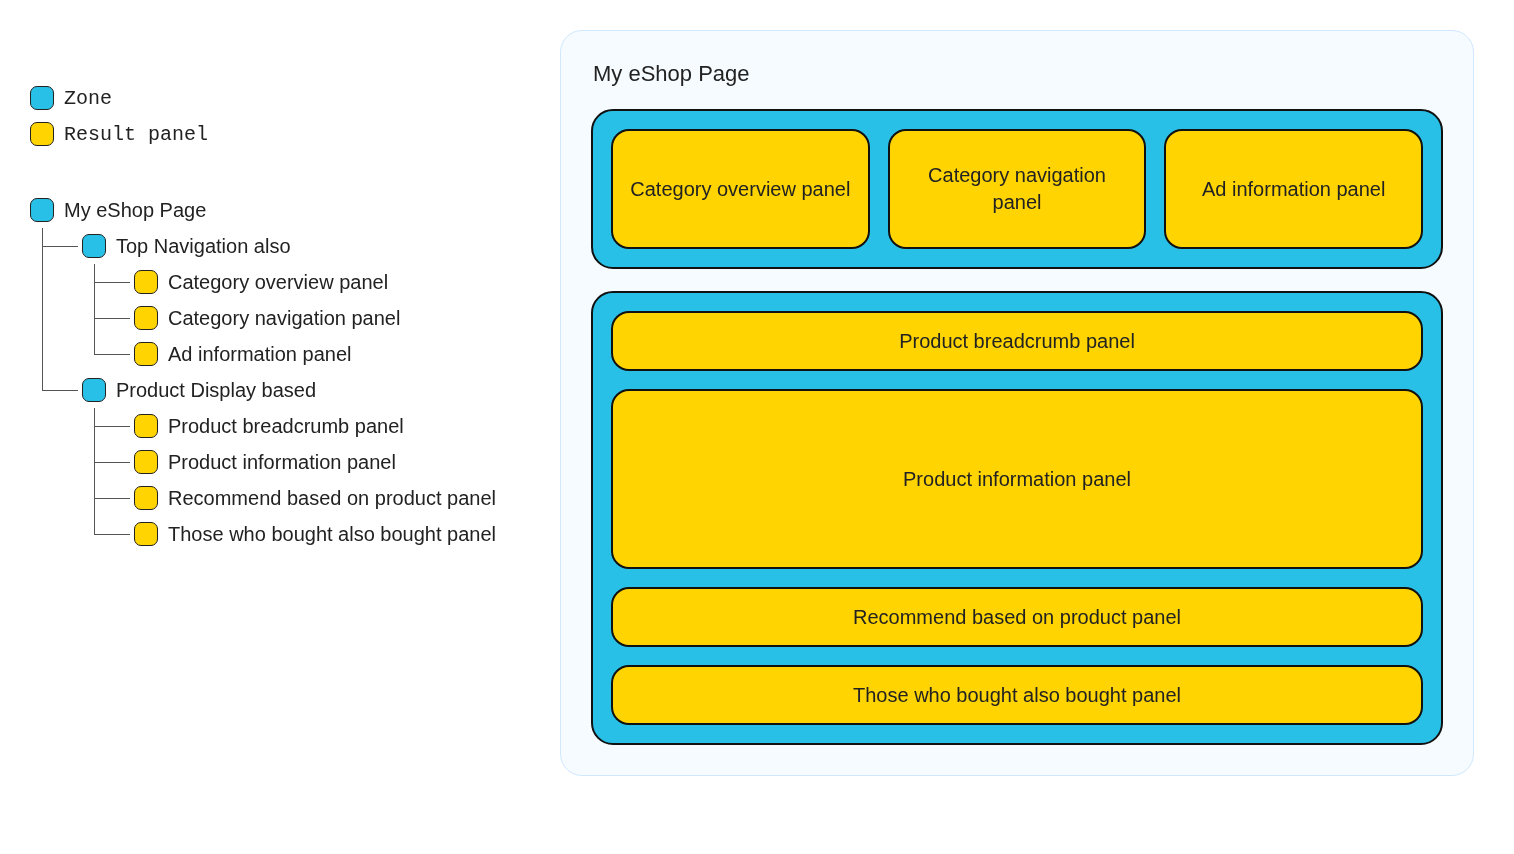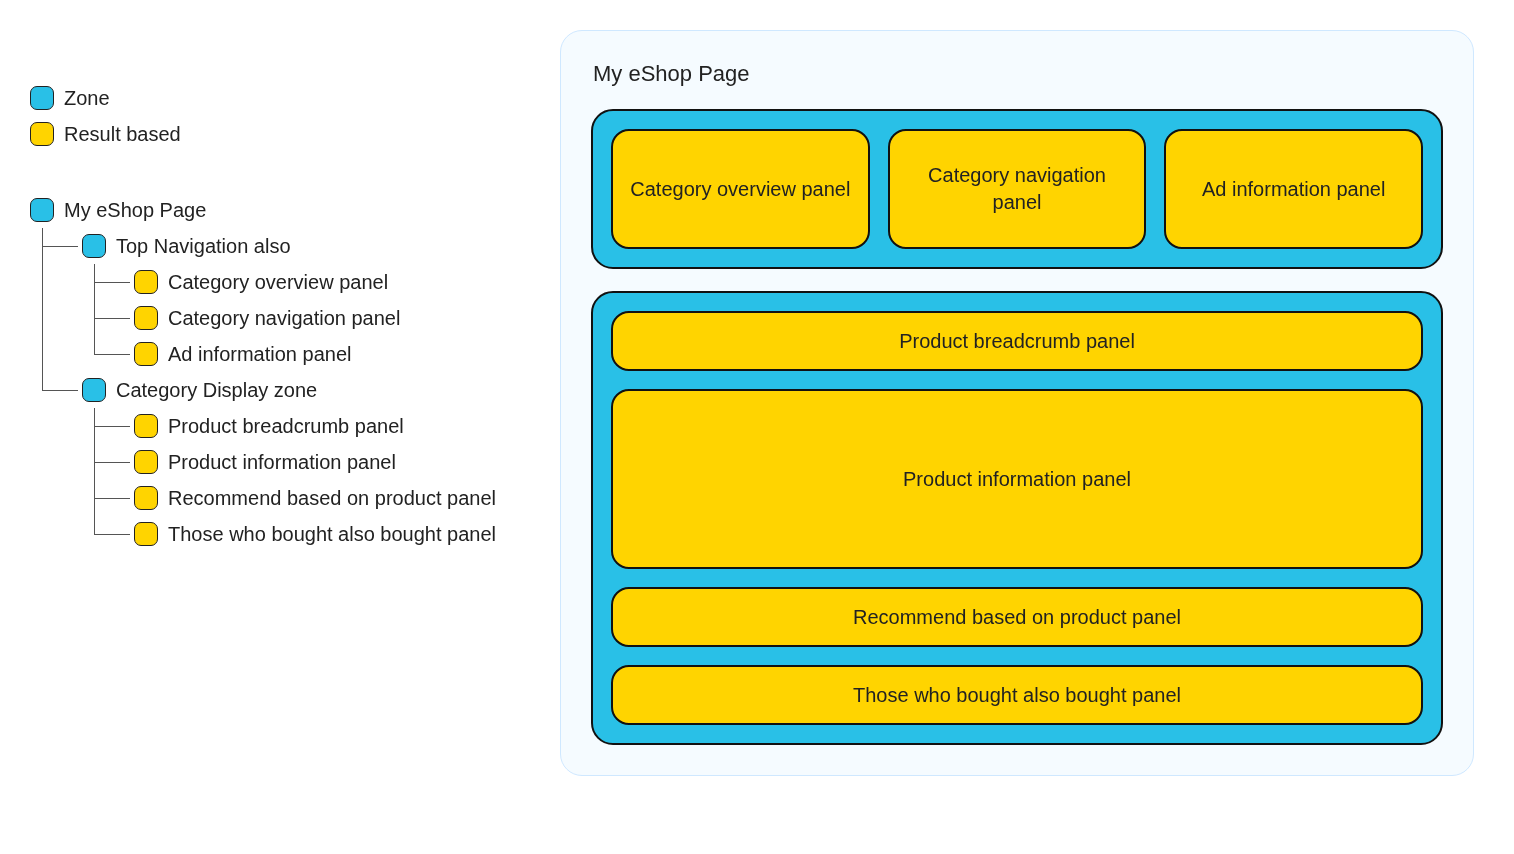--- a/index.html
+++ b/index.html
@@ -25,20 +25,21 @@
     padding: 80px 20px 20px 30px;
   }
   .legend, .tree {
     margin-bottom: 40px;
   }
   .legend-item, .tree-item {
     display: flex;
     align-items: center;
     height: 36px;
     gap: 10px;
+    font-family: Liberation Mono, monospace;
   }
   .swatch {
     width: 24px;
     height: 24px;
     border-radius: 7px;
     border: 1.5px solid #222;
     flex-shrink: 0;
   }
   .swatch-zone   { background: #29c0e7; }
   .swatch-panel  { background: #ffd400; }
@@ -120,21 +121,21 @@
 
   <div class="left">
 
     <div class="legend">
       <div class="legend-item">
         <span class="swatch swatch-zone"></span>
         <span>Zone</span>
       </div>
       <div class="legend-item">
         <span class="swatch swatch-panel"></span>
-        <span>Result based</span>
+        <span>Result panel</span>
       </div>
     </div>
 
     <div class="tree">
       <ul class="tree-root">
         <li class="node has-children">
           <div class="row">
             <span class="swatch swatch-zone"></span>
             <span>My eShop Page</span>
           </div>
@@ -161,21 +162,21 @@
                   <div class="row">
                     <span class="swatch swatch-panel"></span>
                     <span>Ad information panel</span>
                   </div>
                 </li>
               </ul>
             </li>
             <li class="node has-children">
               <div class="row">
                 <span class="swatch swatch-zone"></span>
-                <span>Category Display zone</span>
+                <span>Product Display based</span>
               </div>
               <ul>
                 <li class="node">
                   <div class="row">
                     <span class="swatch swatch-panel"></span>
                     <span>Product breadcrumb panel</span>
                   </div>
                 </li>
                 <li class="node">
                   <div class="row">

